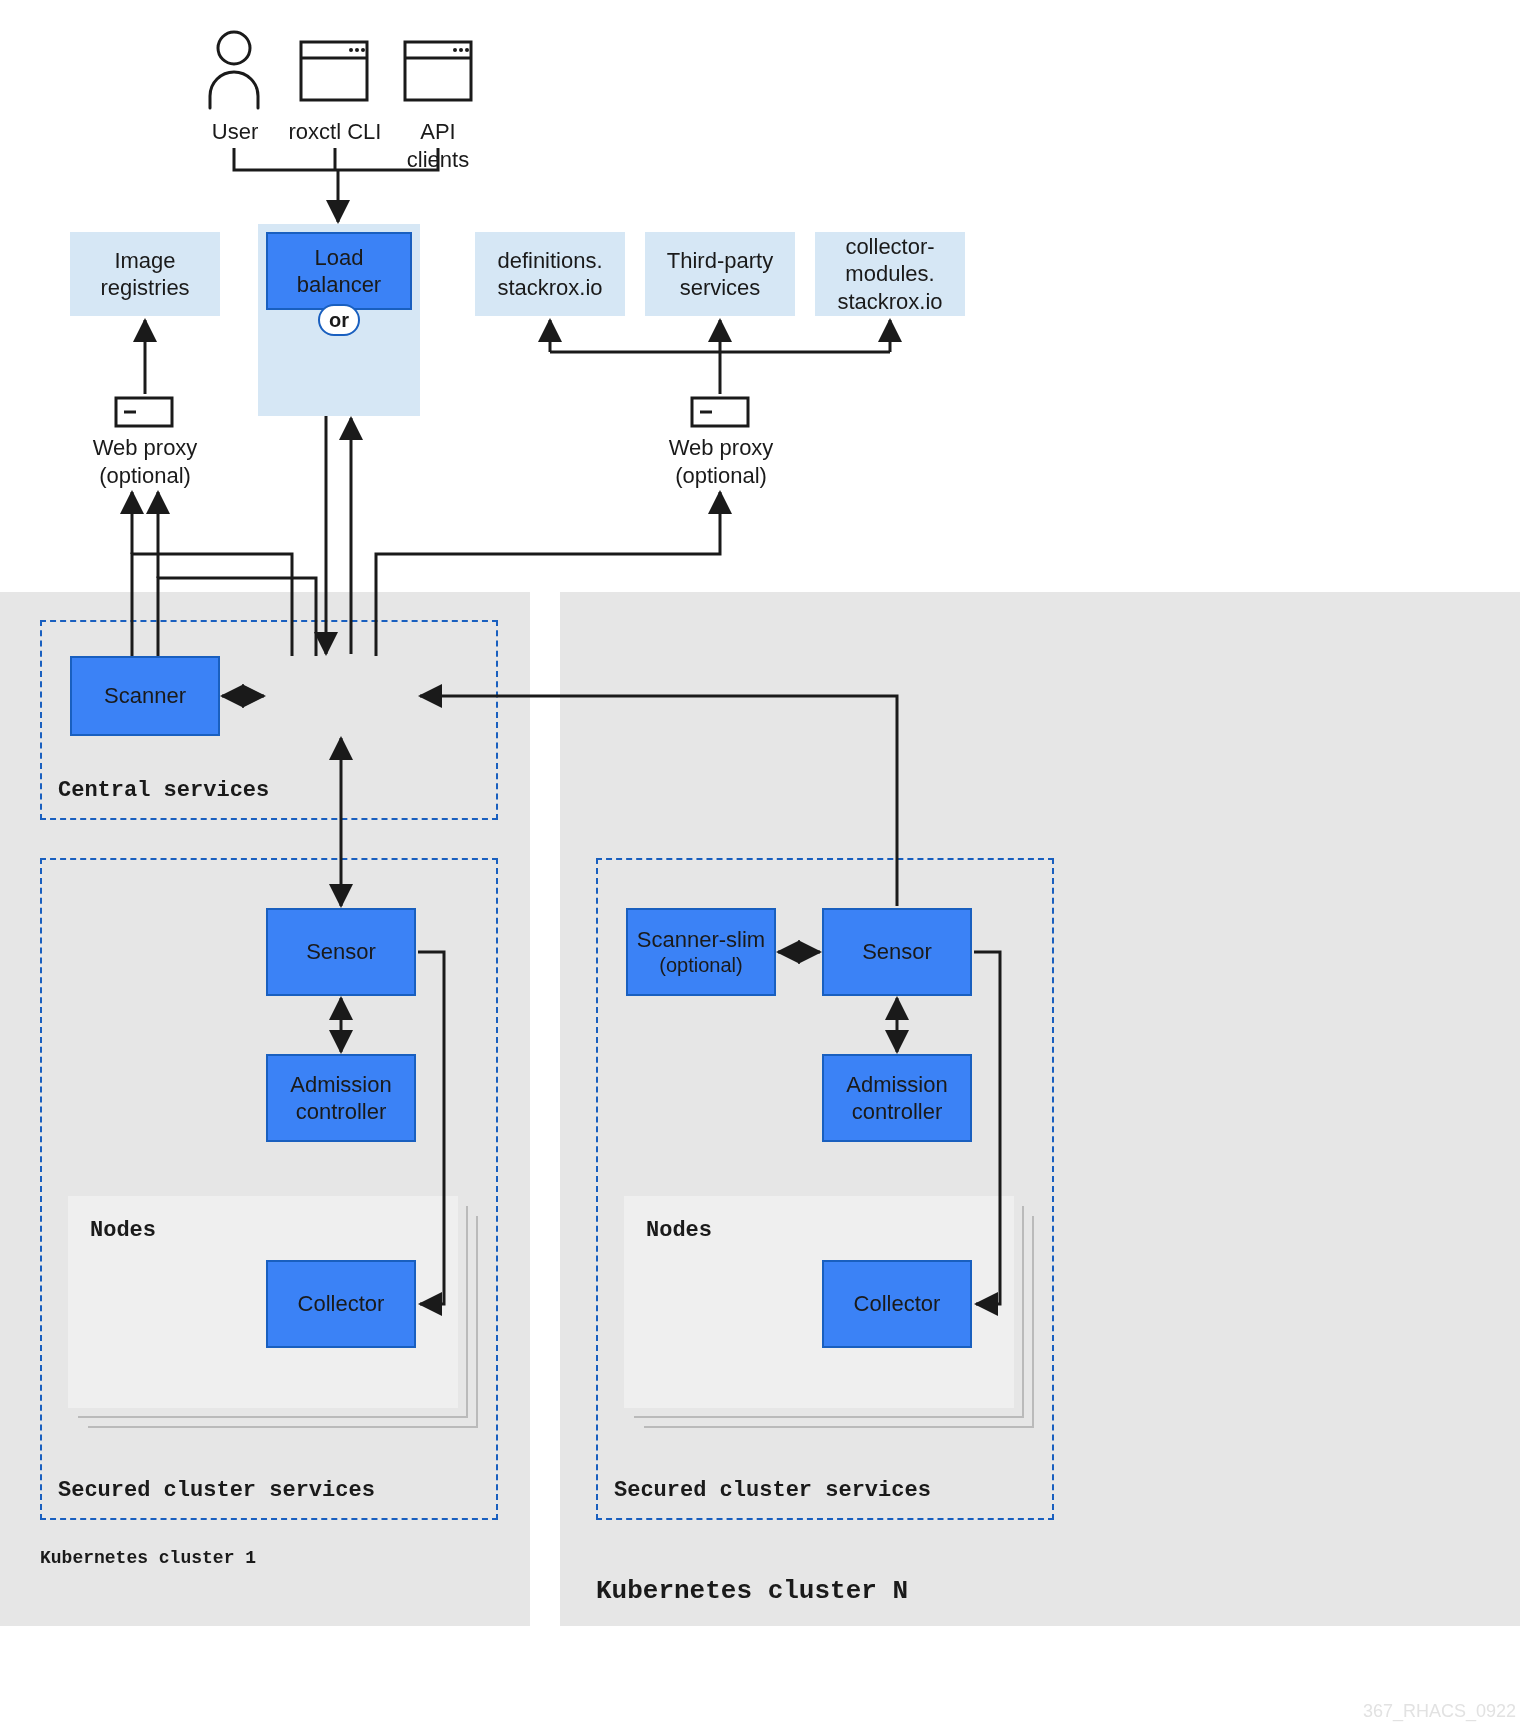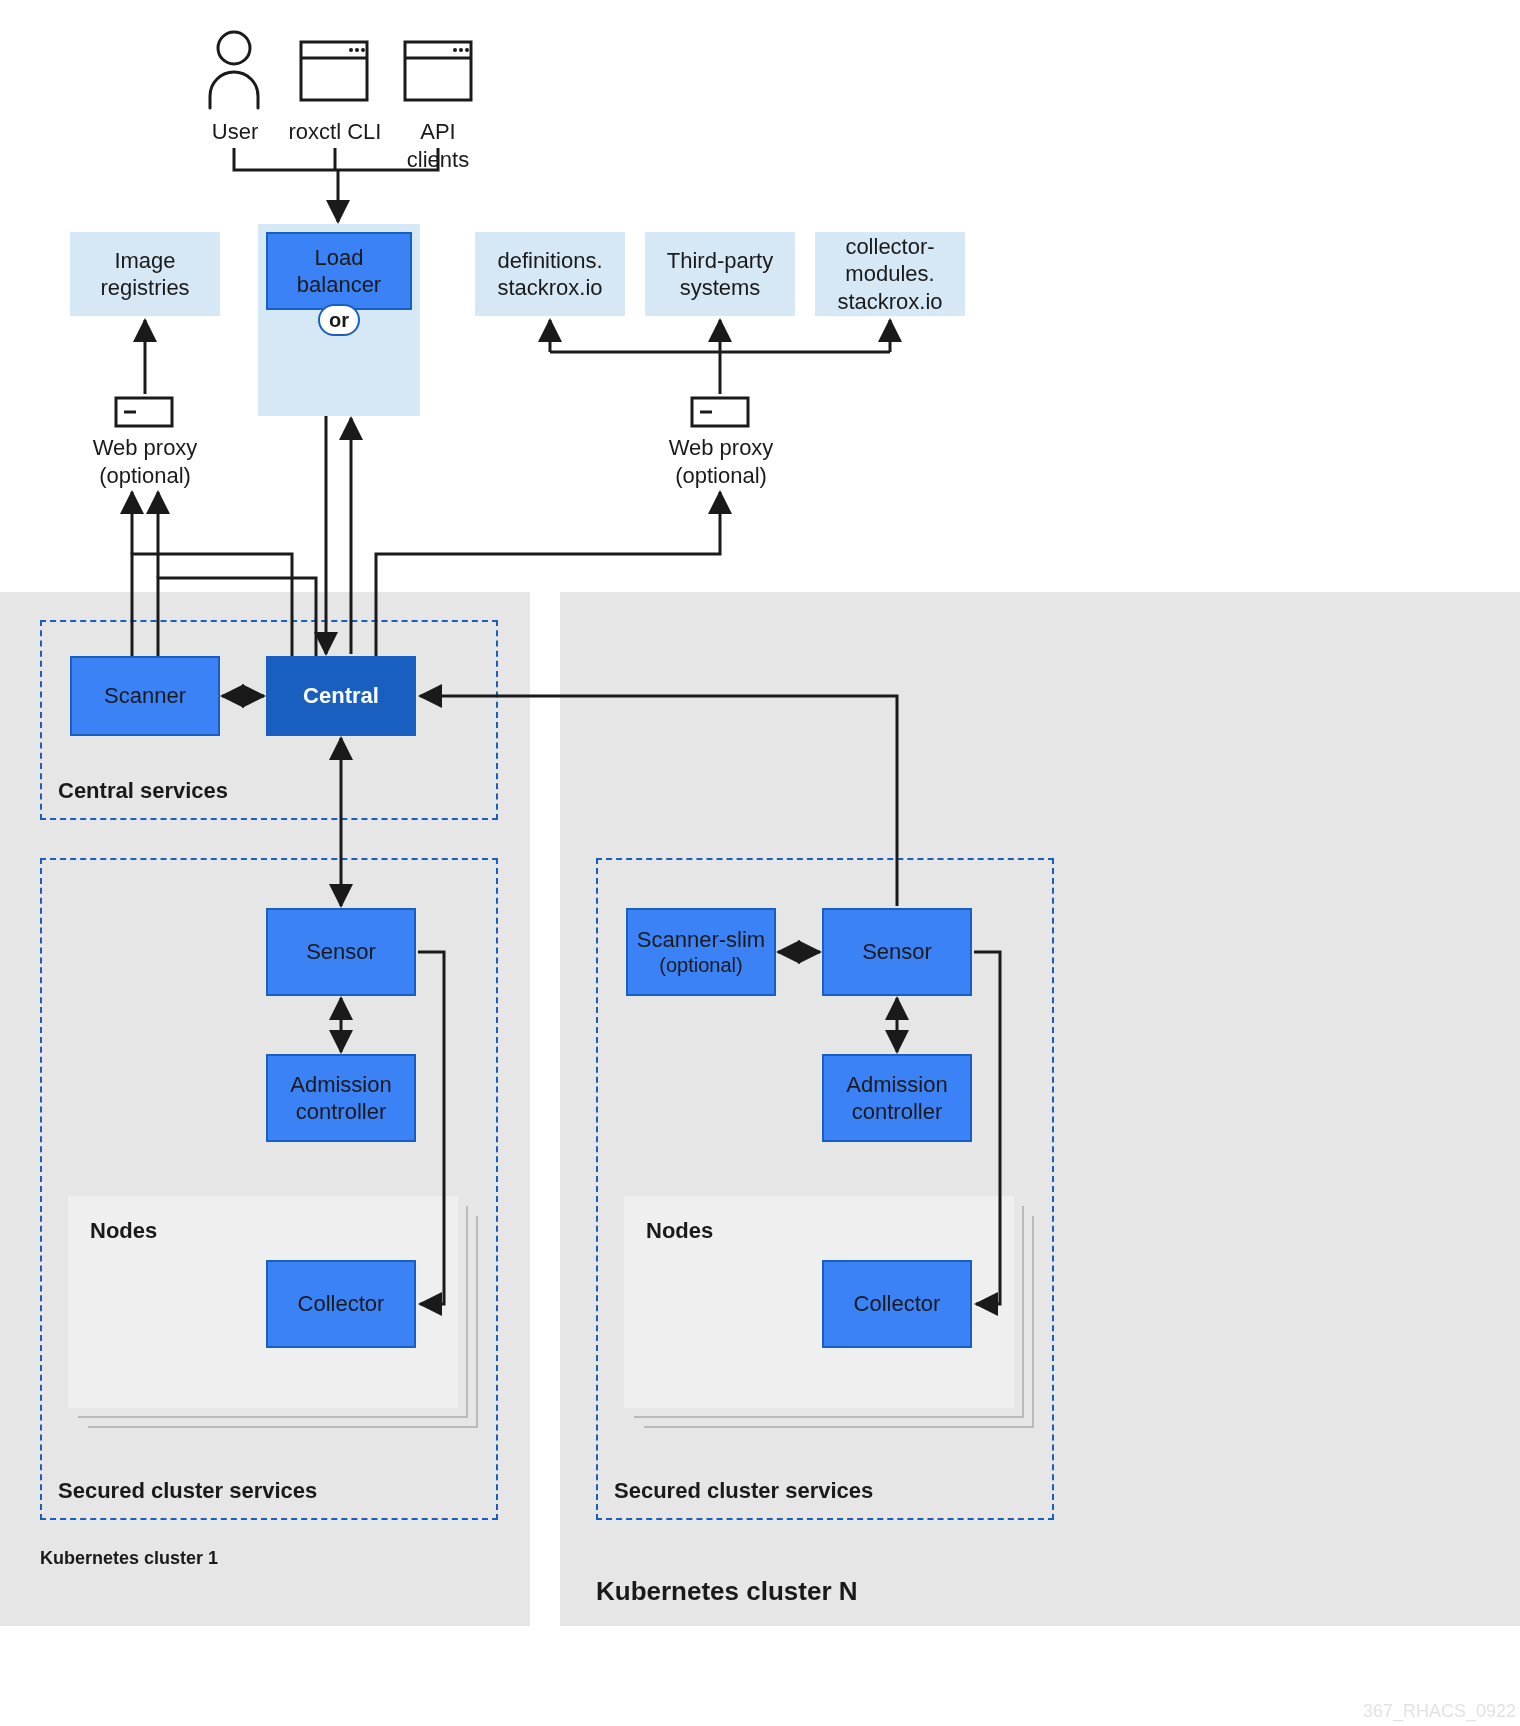--- a/index.html
+++ b/index.html
@@ -7,21 +7,21 @@
   .canvas { position: relative; width: 1520px; height: 1726px; background: #fff; }
   .box { position: absolute; box-sizing: border-box; }
   .bluefill { background: #d6e7f5; }
   .bluesolid { background: #195fbf; color: #fff; }
   .blueborder { border: 2px solid #195fbf; background: #3b82f6; }
   .dashed { border: 2px dashed #195fbf; }
   .graypanel { background: #e6e6e6; }
   .nodespanel { background: #efefef; }
   .center-text { display: flex; align-items: center; justify-content: center; text-align: center; line-height: 1.25; }
   .label { position: absolute; text-align: center; line-height: 1.25; }
-  .section-label { position: absolute; font-weight: 700; }
+  .section-label { position: absolute; font-weight: 700; font-family: Liberation Mono, monospace; }
   .watermark { position: absolute; color: #e2e2e2; font-size: 18px; }
   .pillbox { border-radius: 40px; background: #fff; border: 2px solid #195fbf; }
   svg.conn { position: absolute; left: 0; top: 0; overflow: visible; pointer-events: none; }
   svg.ui-icon { position: absolute; }
 </style>
 </head>
 <body>
 
 <div class="canvas">
 
@@ -53,21 +53,21 @@
 registries</div>
 
   <div class="box bluefill" style="left:258px; top:224px; width:162px; height:192px"></div>
   <div class="box blueborder center-text" style="left:266px; top:232px; width:146px; height:78px; white-space:pre;">Load
 balancer</div>
   <div class="box pillbox center-text" style="left:318px; top:304px; width:42px; height:32px; font-size:20px;font-weight:bold;">or</div>
 
   <div class="box bluefill center-text" style="left:475px; top:232px; width:150px; height:84px; white-space:pre;">definitions.
 stackrox.io</div>
   <div class="box bluefill center-text" style="left:645px; top:232px; width:150px; height:84px; white-space:pre;">Third-party
-systems</div>
+services</div>
   <div class="box bluefill center-text" style="left:815px; top:232px; width:150px; height:84px; white-space:pre;">collector-
 modules.
 stackrox.io</div>
 
   <svg class="ui-icon" style="left:114px; top:396px" width="60" height="32" viewBox="0 0 60 32">
     <rect x="2" y="2" width="56" height="28" fill="none" stroke="#1a1a1a" stroke-width="3"></rect>
     <line x1="10" y1="16" x2="22" y2="16" stroke="#1a1a1a" stroke-width="3"></line>
   </svg>
   <div class="label" style="left:90px; top:434px; width:110px">
     <span>Web proxy</span><br>
@@ -85,21 +85,20 @@
 
   <div class="box graypanel" style="left:0px; top:592px; width:530px; height:1034px"></div>
   <div class="box graypanel" style="left:560px; top:592px; width:960px; height:1034px"></div>
 
   <div class="section-label" style="left:40px; top:1548px; font-size:18px">Kubernetes cluster 1</div>
   <div class="section-label" style="left:596px; top:1576px; font-size:26px">Kubernetes cluster N</div>
 
   <div class="box dashed" style="left:40px; top:620px; width:458px; height:200px"></div>
   <div class="section-label" style="left:58px; top:778px">Central services</div>
   <div class="box blueborder center-text" style="left:70px; top:656px; width:150px; height:80px">Scanner</div>
-  <div class="box bluesolid center-text" style="left:266px; top:656px; width:150px; height:80px; font-weight:600">Central</div>
 
   <div class="box dashed" style="left:40px; top:858px; width:458px; height:662px"></div>
   <div class="section-label" style="left:58px; top:1478px">Secured cluster services</div>
   <div class="box blueborder center-text" style="left:266px; top:908px; width:150px; height:88px">Sensor</div>
   <div class="box blueborder center-text" style="left:266px; top:1054px; width:150px; height:88px; white-space:pre;">Admission
 controller</div>
 
   <div class="box" style="left:88px; top:1216px; width:390px; height:212px; border-right:2px solid #bababa; border-bottom:2px solid #bababa;"></div>
   <div class="box" style="left:78px; top:1206px; width:390px; height:212px; border-right:2px solid #bababa; border-bottom:2px solid #bababa;"></div>
   <div class="box nodespanel" style="left:68px; top:1196px; width:390px; height:212px"></div>

